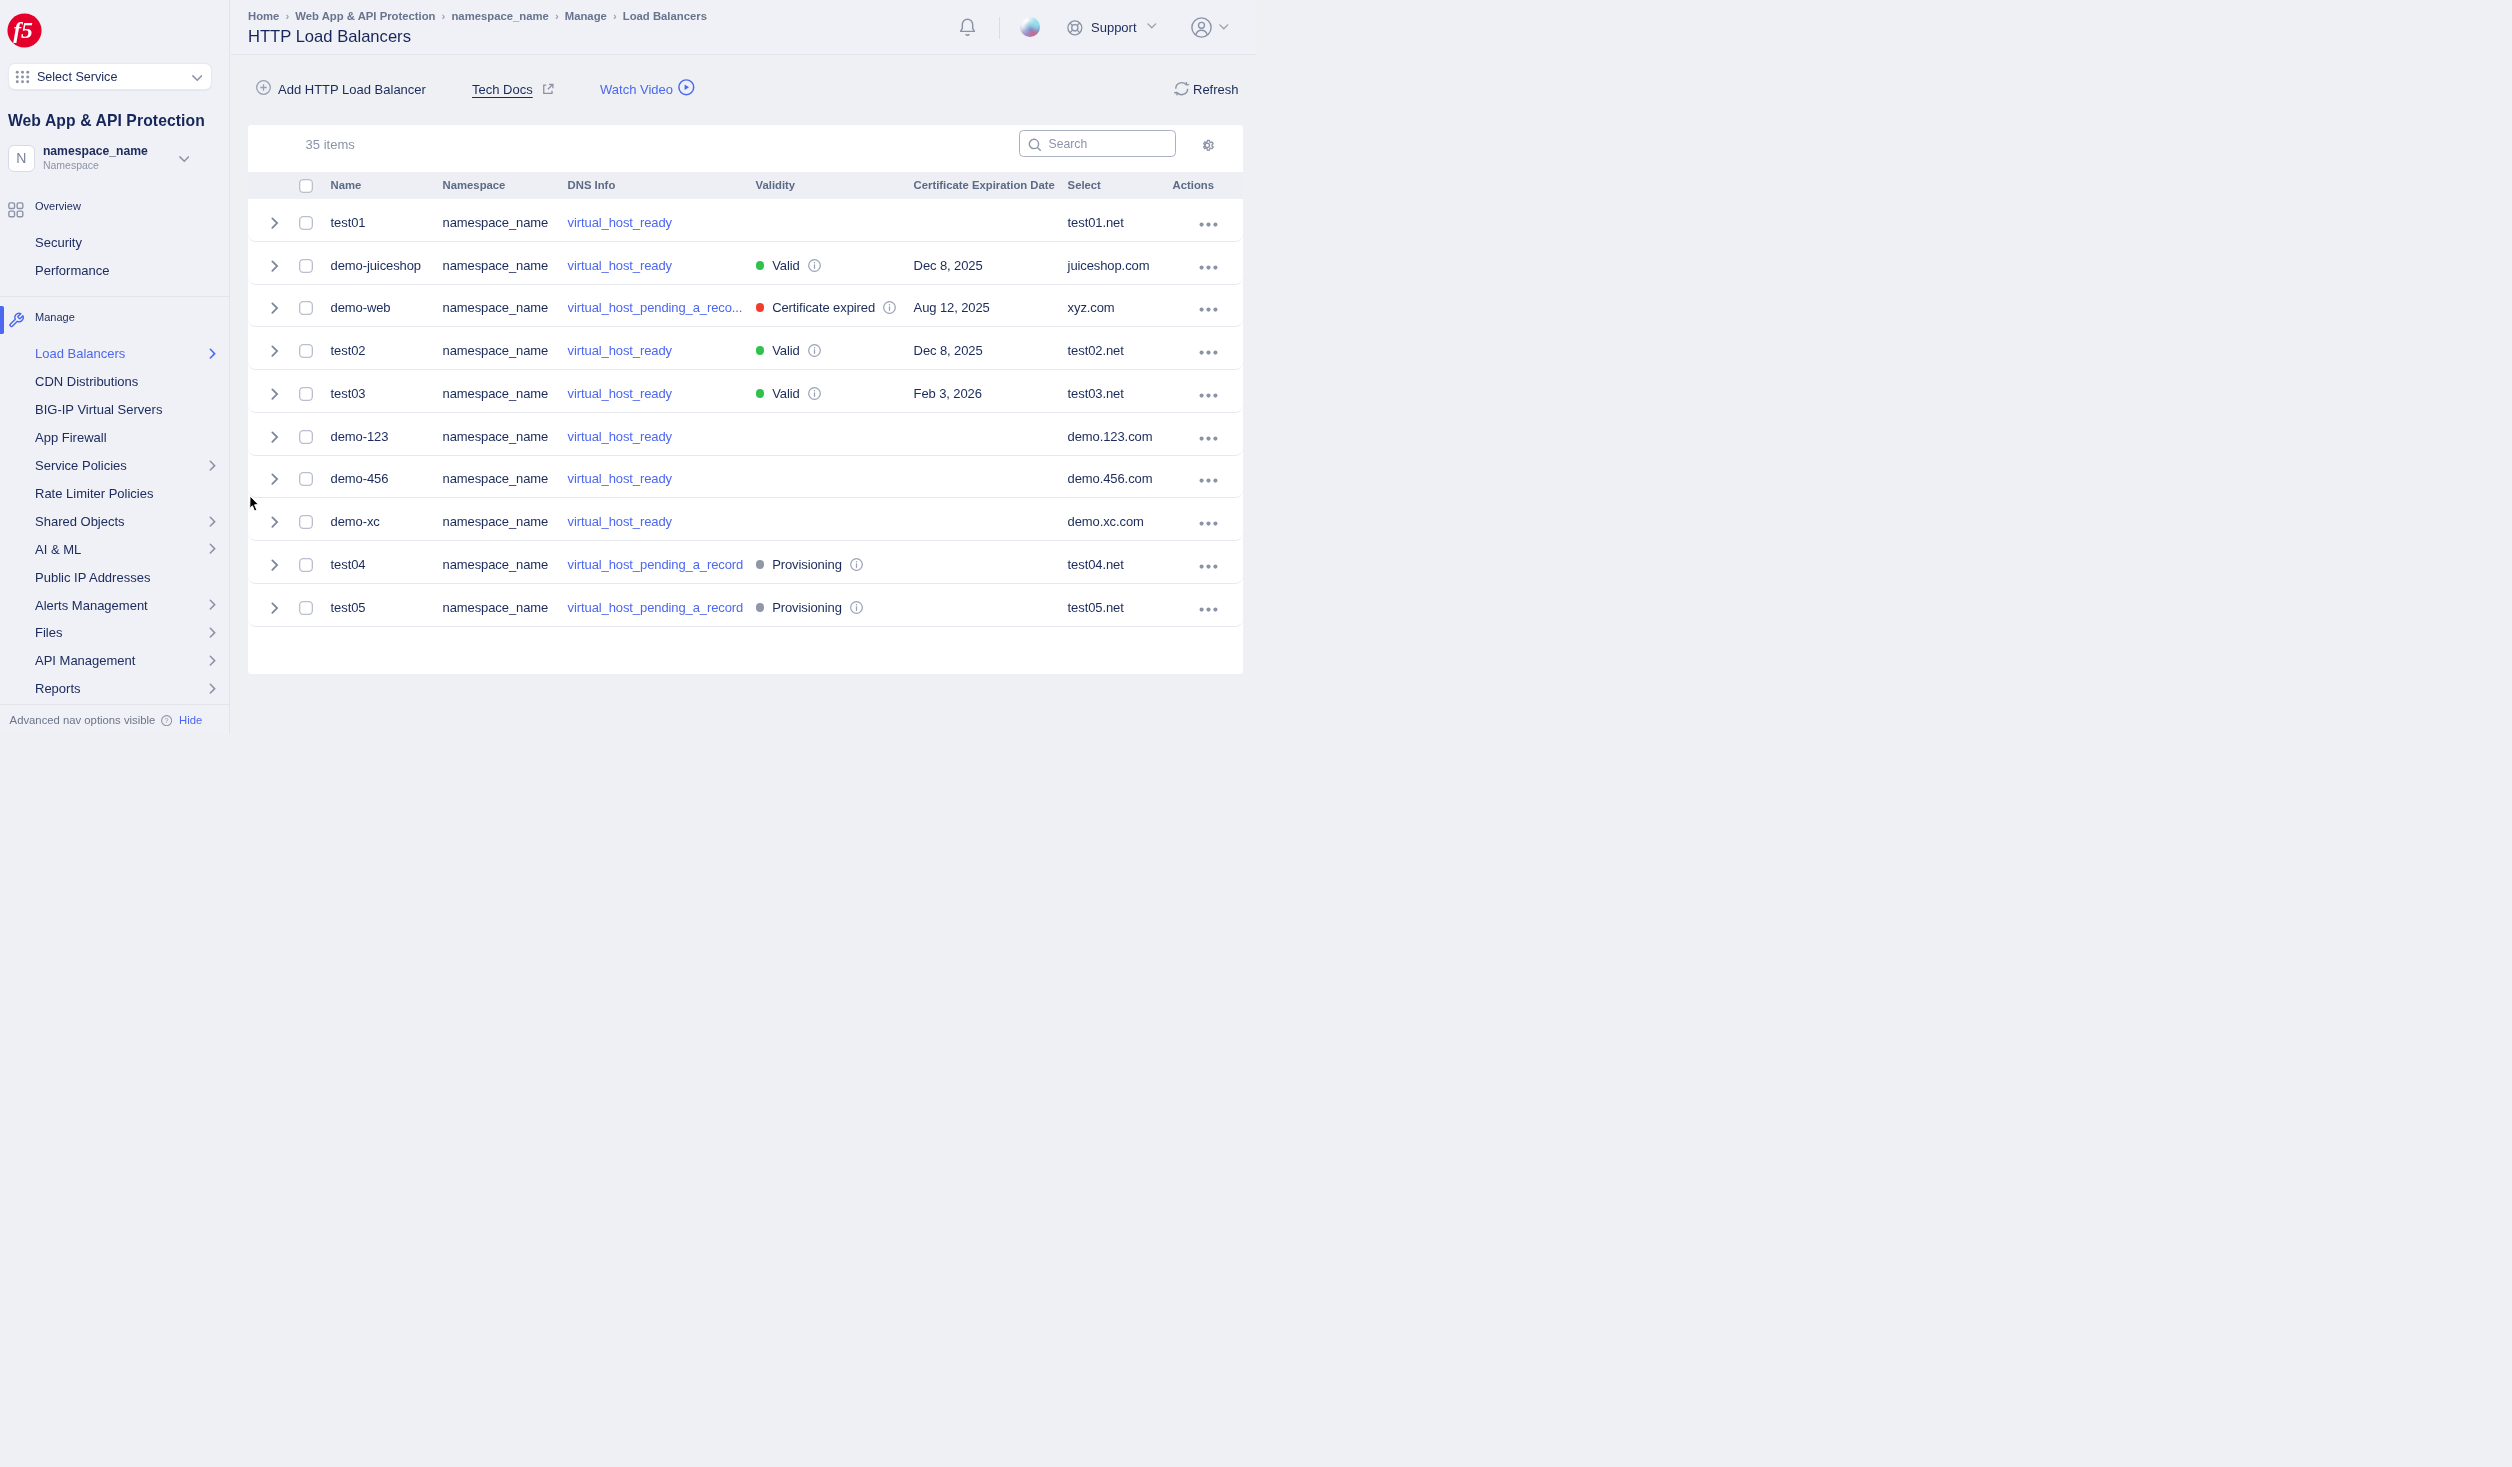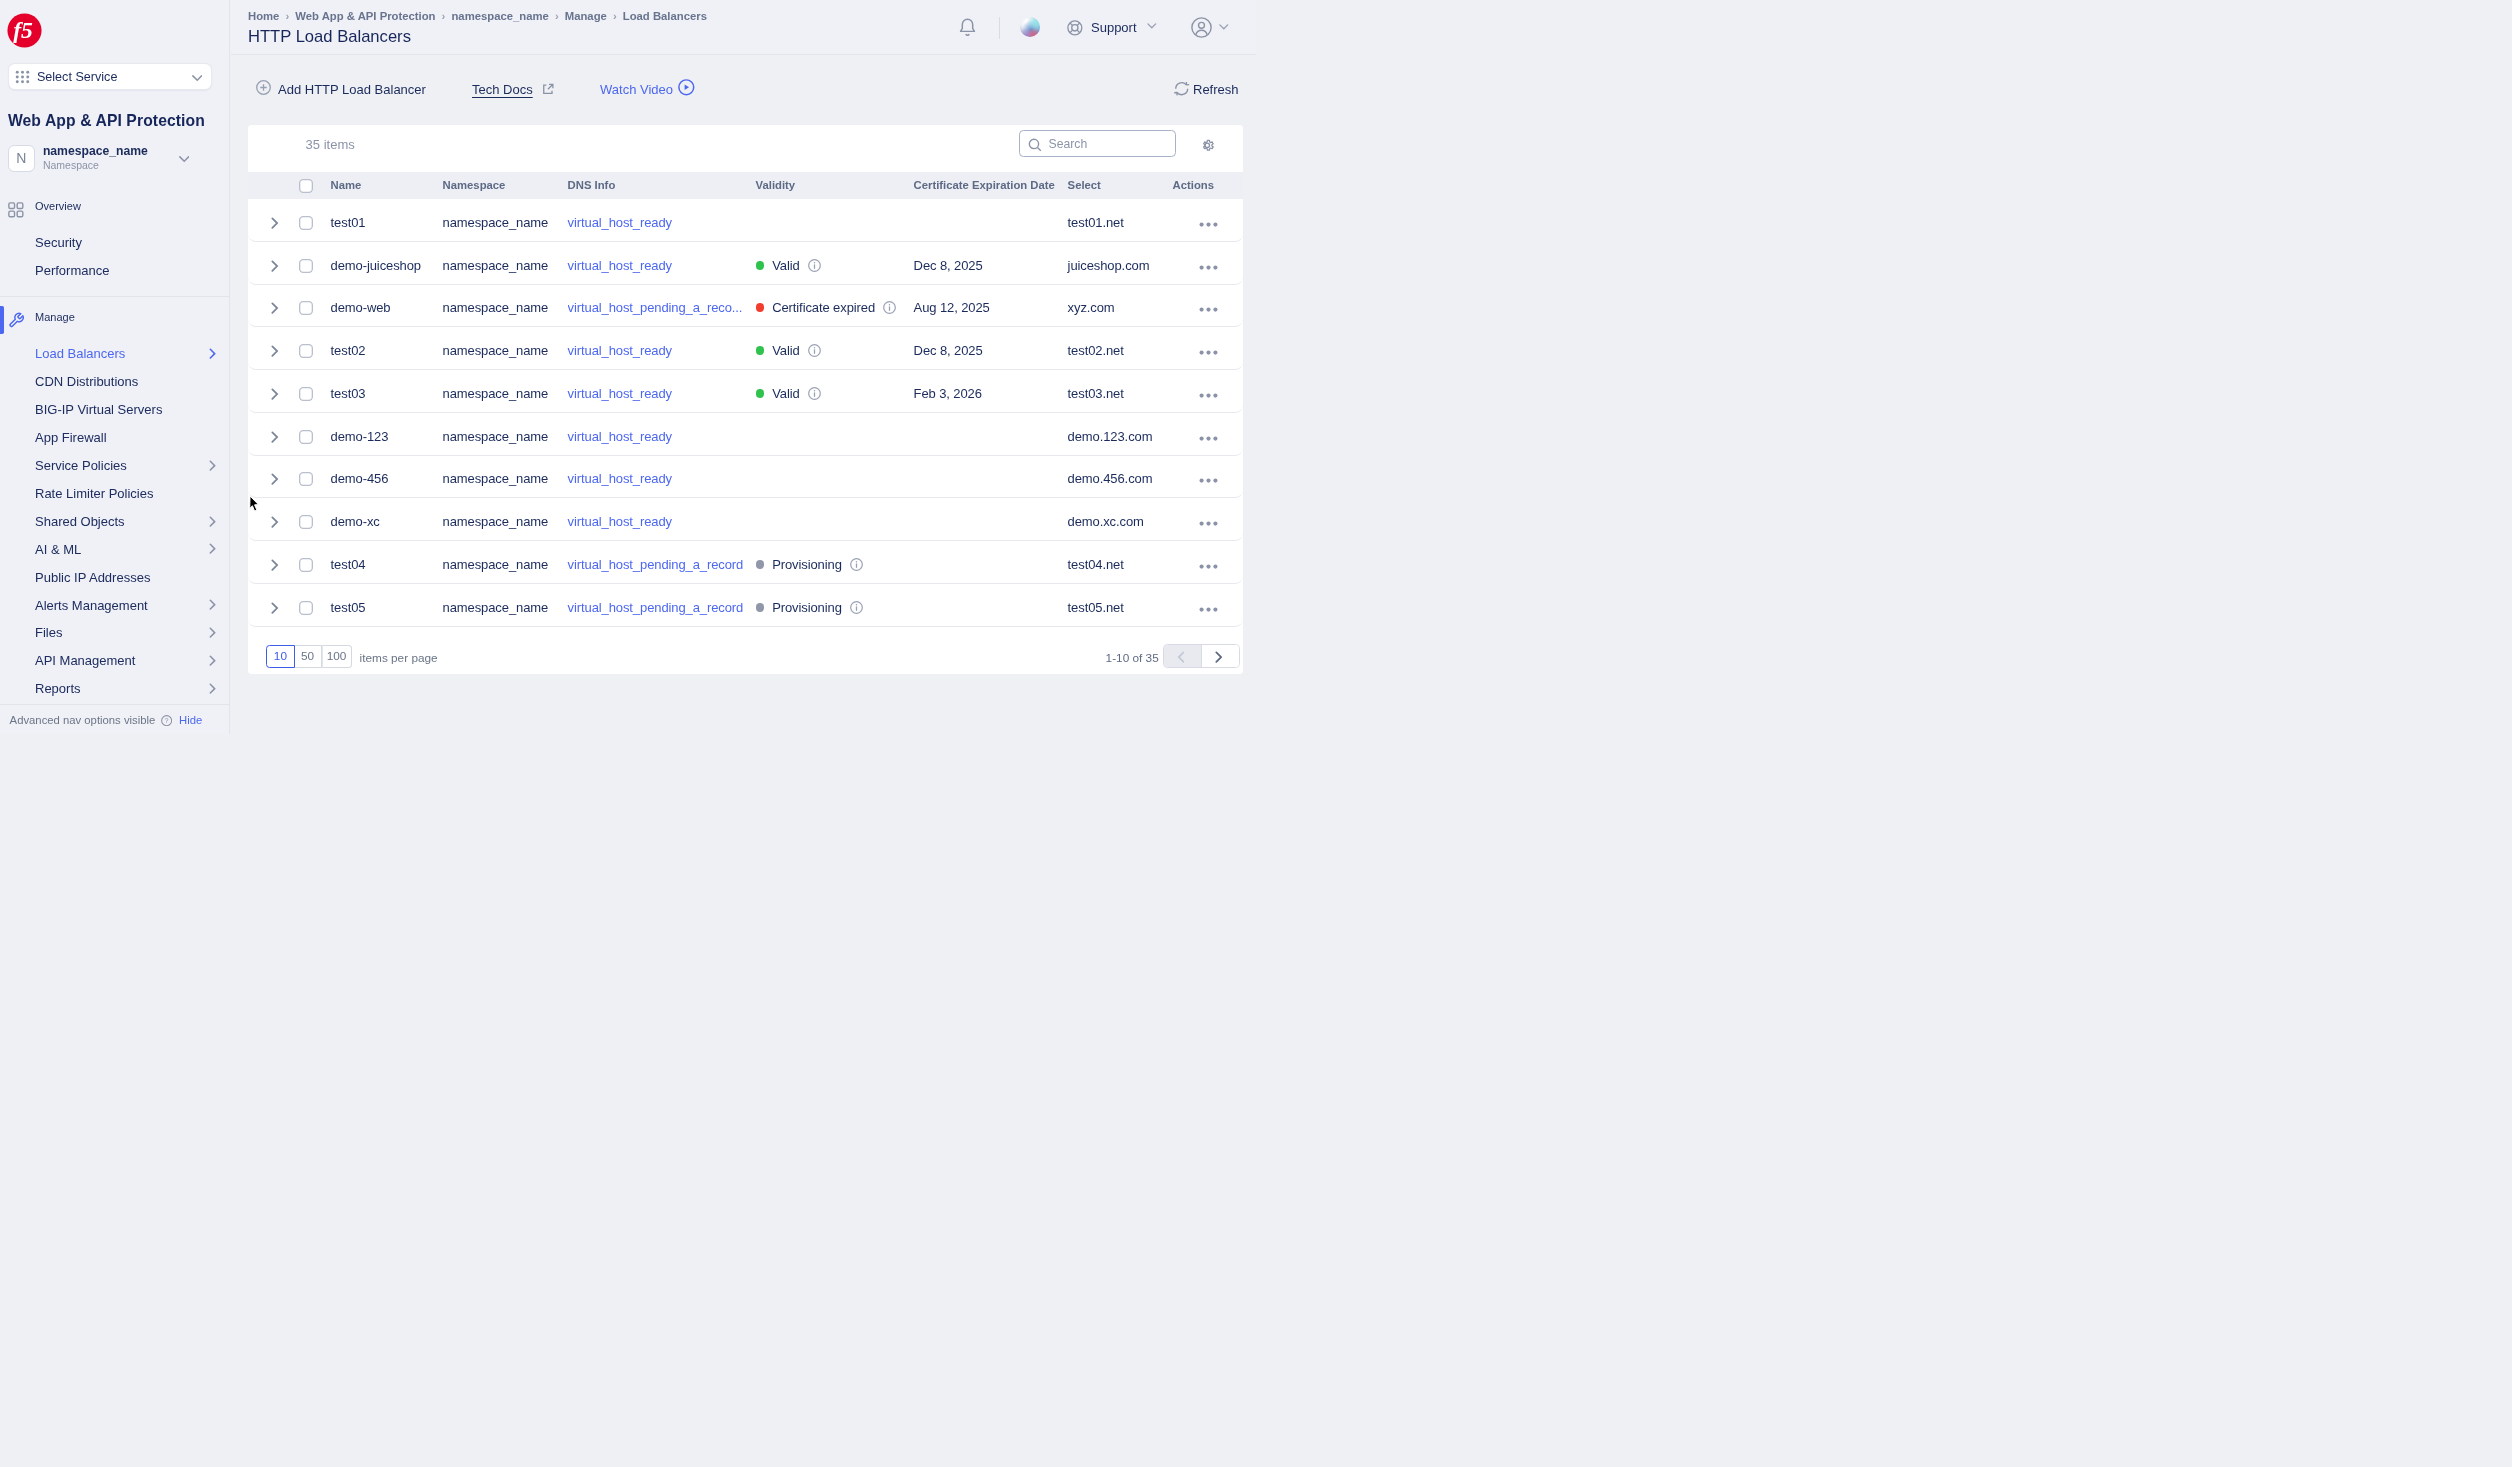--- a/index.html
+++ b/index.html
@@ -475,38 +475,19 @@
             </svg></div>
     <div class="c-date"></div>
     <div class="c-dom">test05.net</div>
     <div class="c-act"><svg width="19" height="5.2" viewBox="0 0 22 6" fill="#8a93a7">
               <circle cx="3" cy="3" r="2.4"></circle>
               <circle cx="11" cy="3" r="2.4"></circle>
               <circle cx="19" cy="3" r="2.4"></circle>
             </svg></div>
   </div>
   </div>
-    <div id="pager">
-      <div class="pseg" id="p10">10</div>
-      <div class="pseg" id="p50">50</div>
-      <div class="pseg" id="p100">100</div>
-      <div id="ppp">items per page</div>
-      <div id="pcount">1-10 of 35</div>
-      <div id="pnav">
-        <div class="b prev">
-            <svg width="7.9" height="12.2" viewBox="0 0 9 14">
-              <path d="M7.5 1.5L2 7l5.5 5.5" stroke="#c3c9d4" stroke-width="2" fill="none" stroke-linecap="round"></path>
-            </svg>
-          </div>
-        <div class="b next">
-            <svg width="7.9" height="12.2" viewBox="0 0 9 14">
-              <path d="M1.5 1.5L7 7l-5.5 5.5" stroke="#5b6880" stroke-width="2" fill="none" stroke-linecap="round"></path>
-            </svg>
-          </div>
-      </div>
-    </div>
   </div>
 </div>
 
 <svg class="abs" style="left:249px; top:495px; z-index:9" width="12.2" height="18.3" viewBox="0 0 14 21">
   <path d="M1.2 1.2l9.6 9.8-4.4.3 2.6 6-2.6 1.1-2.5-6.1-3 3.2z" fill="#000" stroke="#fff" stroke-width="1.1"></path>
 </svg>
 
 
 </body></html>

